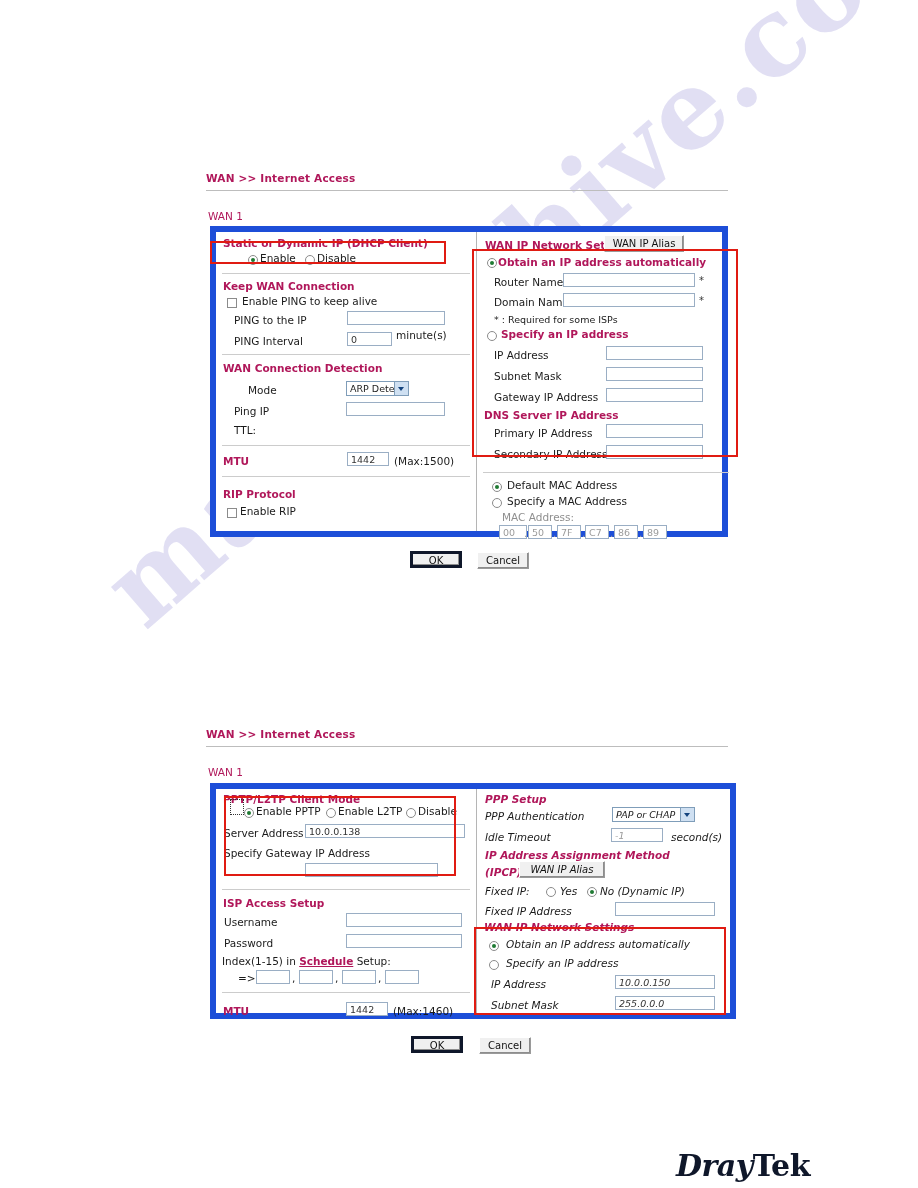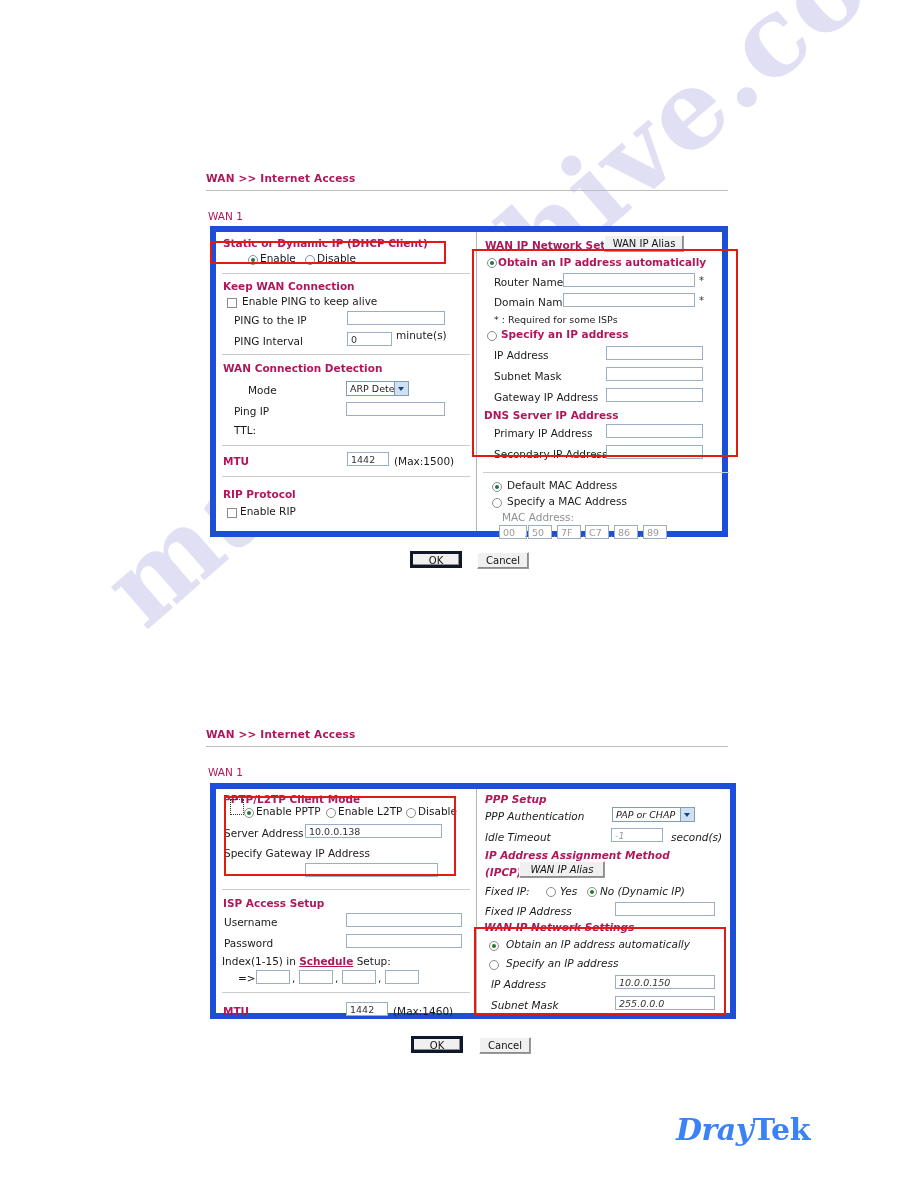--- a/index.html
+++ b/index.html
@@ -114,22 +114,23 @@
   }
 
   .star{position:absolute;font-size:10px;color:#333;}
   .link-sched{
     color:#b0175a;font-weight:700;text-decoration:underline;
   }
 
   
   .logo{
     position:absolute;font-family:"DejaVu Serif","Liberation Serif",serif;
-    font-size:30px;font-weight:700;color:#3b82f6;letter-spacing:-.5px;
+    font-size:30px;font-weight:700;color:#0f172a;letter-spacing:-.5px;
     font-style:italic;
+    margin-top:36px;
   }
   .logo .tek{font-style:normal;}
 </style>
 </head>
 <body>
 
 <div class="page">
 
   <div class="watermark">
     <span>manualshive.com</span>
@@ -264,21 +265,21 @@
       <div class="sect-title" style="left:7px;top:4px;">PPTP/L2TP Client Mode</div>
 
       <div class="radio on" style="left:28px;top:19px;"></div>
       <div class="lbl" style="left:40px;top:16px;">Enable PPTP</div>
       <div class="radio" style="left:110px;top:19px;"></div>
       <div class="lbl" style="left:122px;top:16px;">Enable L2TP</div>
       <div class="radio" style="left:190px;top:19px;"></div>
       <div class="lbl" style="left:202px;top:16px;">Disable</div>
 
       <div class="lbl" style="left:8px;top:38px;">Server Address</div>
-      <div class="inp" style="left:89px;top:35px;width:137px;">10.0.0.138</div>
+      <div class="inp" style="left:89px;top:35px;width:160px;">10.0.0.138</div>
 
       <div class="lbl" style="left:8px;top:58px;">Specify Gateway IP Address</div>
       <div class="inp" style="left:89px;top:74px;width:133px;"></div>
 
       <div class="sep-line" style="left:6px;top:100px;width:248px;"></div>
 
       <div class="sect-title" style="left:7px;top:108px;">ISP Access Setup</div>
       <div class="lbl" style="left:8px;top:127px;">Username</div>
       <div class="inp" style="left:130px;top:124px;width:116px;"></div>
       <div class="lbl" style="left:8px;top:148px;">Password</div>

